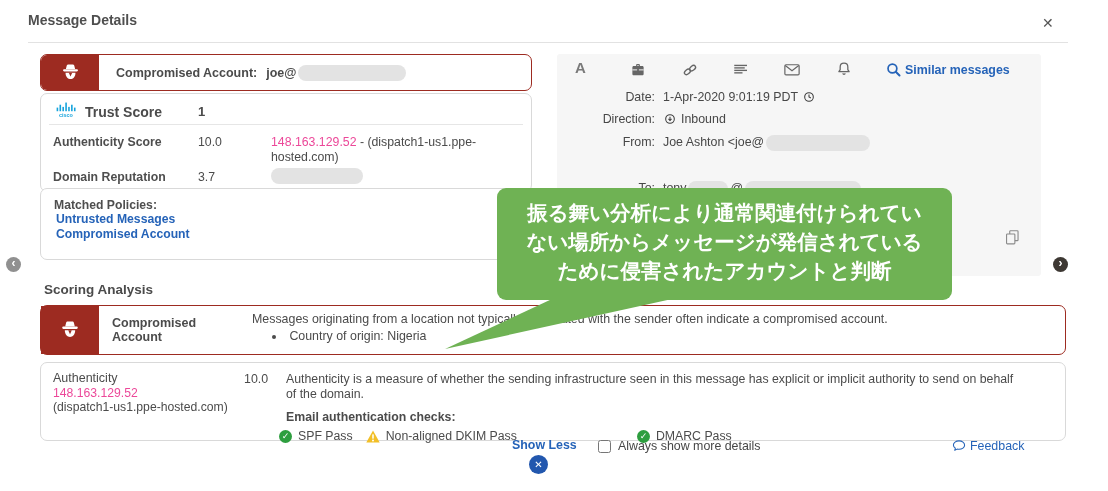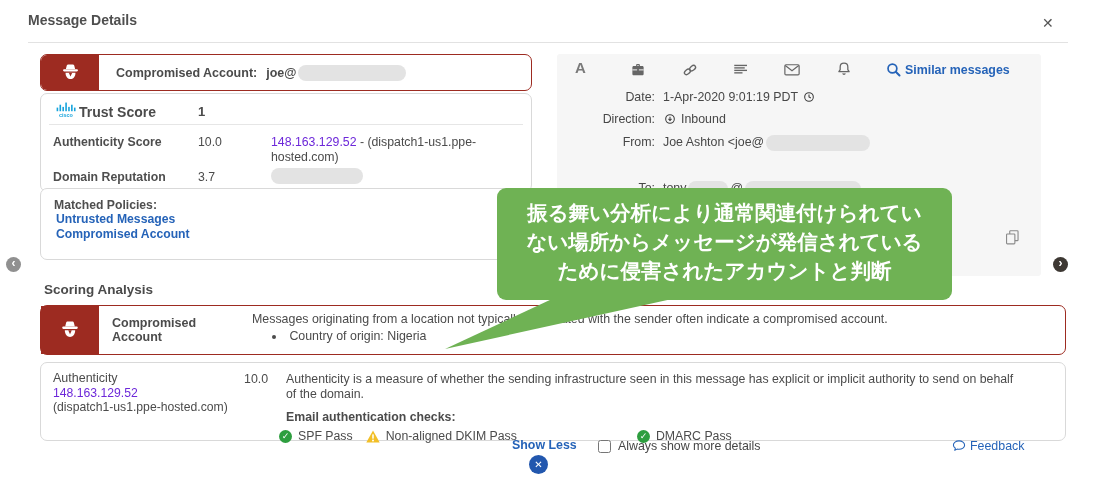--- a/index.html
+++ b/index.html
@@ -22,27 +22,27 @@
   .red-iconbox { width:58px; background:#9d2b21; display:flex; align-items:center; justify-content:center; flex:0 0 58px; }
   .banner-body { display:flex; align-items:center; padding-left:17px; }
   .banner-label { font-weight:700; font-size:12.5px; color:#4b4b4b; margin-right:9px; }
   .banner-acct { font-weight:700; font-size:12.5px; color:#4b4b4b; }
   .pill { display:inline-block; background:#e3e3e3; border-radius:8px; height:16px; vertical-align:middle; }
 
   
   .card { border:1px solid #d9d9d9; border-radius:7px; background:#fff; }
   .trust-card { left:40px; top:93px; width:492px; height:99px; }
   .tc-head { position:absolute; left:12px; top:8px; display:flex; align-items:center; }
-  .tc-title { font-size:14px; font-weight:700; color:#4b4b4b; }
+  .tc-title { font-size:14px; font-weight:700; color:#4b4b4b; margin-left:6px; }
   .tc-value { position:absolute; left:157px; top:10px; font-size:13px; font-weight:700; }
   .tc-divider { position:absolute; left:8px; top:30px; width:474px; height:1px; background:#e6e6e6; }
   .tc-label { position:absolute; left:12px; font-size:12.3px; font-weight:700; color:#4e4e4e; }
   .tc-num { position:absolute; left:157px; font-size:12.3px; }
   .tc-linkcol { position:absolute; left:230px; width:228px; font-size:12.3px; line-height:15px; }
-  a.lnk-reg { color:#6d28d9; text-decoration:none; cursor:pointer;text-align:right; }
+  a.lnk-reg { color:#ec4899; text-decoration:none; cursor:pointer;text-align:right; }
 
   
   .policies-card { left:40px; top:188px; width:492px; height:72px; padding:9px 13px; }
   .pol-title { font-size:12.2px; color:#4e4e4e; font-weight:700; }
   .pol-link { display:block; font-size:12.2px; font-weight:700; color:#2563b8; line-height:15px; margin-left:2px; cursor:pointer; }
 
   
   .nav-circle { width:15px; height:15px; border-radius:50%; color:#fff; font-size:12px;
                 font-weight:700; line-height:13px; text-align:center; cursor:pointer; }
   .nav-prev { left:6px; top:257px; background:#909090; }

